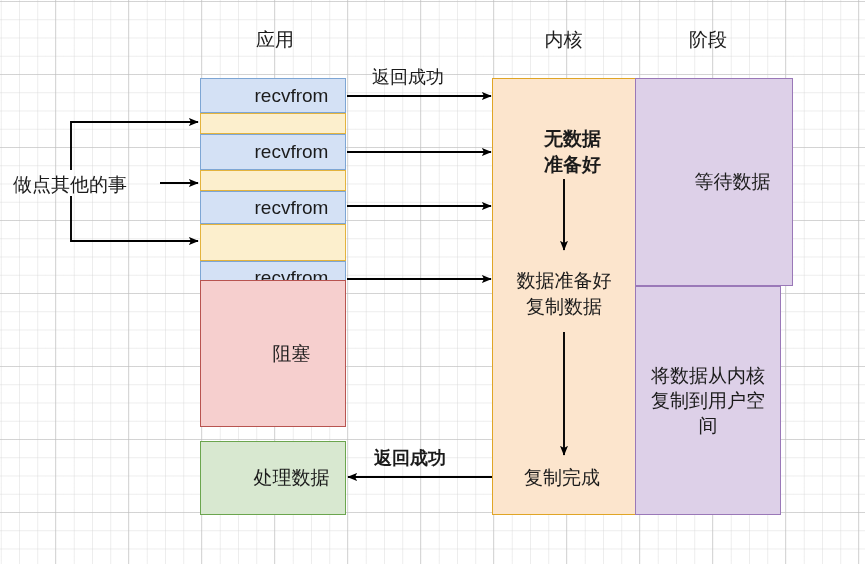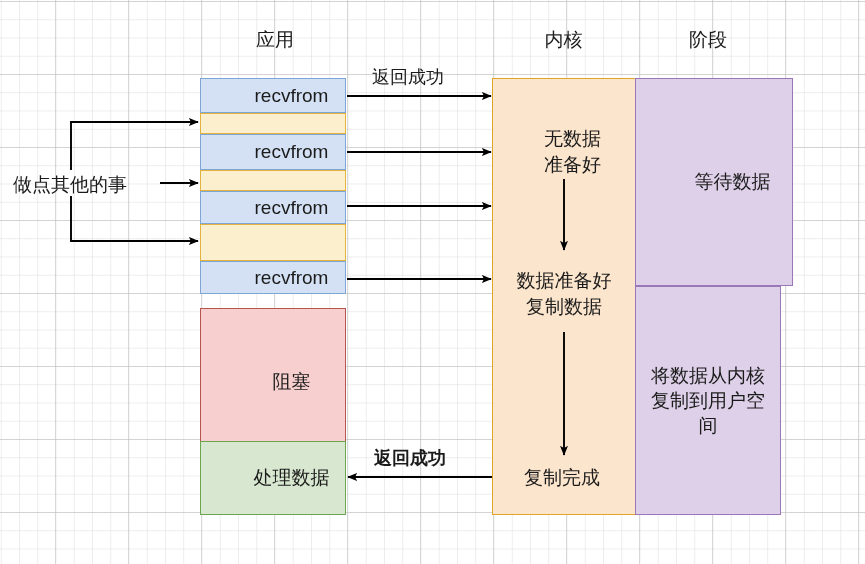--- a/index.html
+++ b/index.html
@@ -119,21 +119,21 @@
 
   <div class="box kernel" style="left:492px; top:78px; width:144px; height:437px;"></div>
 
   <div class="box stage" style="left:635px; top:78px; width:158px; height:208px;">
     <span>等待数据</span>
   </div>
   <div class="box stage" style="left:635px; top:286px; width:146px; height:229px; padding:12px 10px;">
     <span>将数据从内核复制到用户空间</span>
   </div>
 
-  <div class="kernel-text" style="left:492px; top:126px; width:161px;">
+  <div class="kernel-text" style="left:492px; top:126px; width:161px;font-weight:bold;">
     <div>无数据</div>
     <div>准备好</div>
   </div>
   <div class="kernel-text" style="left:492px; top:268px; width:144px;">
     <div>数据准备好</div>
     <div>复制数据</div>
   </div>
   <div class="kernel-text" style="left:492px; top:465px; width:140px;">
     <div>复制完成</div>
   </div>
@@ -156,21 +156,21 @@
     <span>recvfrom</span>
   </div>
   <div class="box yellow" style="left:200px; top:224px; width:146px; height:37px;">
     <span></span>
   </div>
 
   <div class="box blue" style="left:200px; top:261px; width:146px; height:33px;">
     <span>recvfrom</span>
   </div>
 
-  <div class="box red" style="left:200px; top:308px; width:146px; height:147px;">
+  <div class="box red" style="left:200px; top:280px; width:146px; height:147px;">
     <span>阻塞</span>
   </div>
 
   <div class="box green" style="left:200px; top:441px; width:146px; height:74px;">
     <span>处理数据</span>
   </div>
 
   <svg class="lyr" width="865" height="564" viewBox="0 0 865 564">
     <defs>
       <marker id="ah" markerWidth="10" markerHeight="8" refX="9.2" refY="4" orient="auto" markerUnits="userSpaceOnUse">

